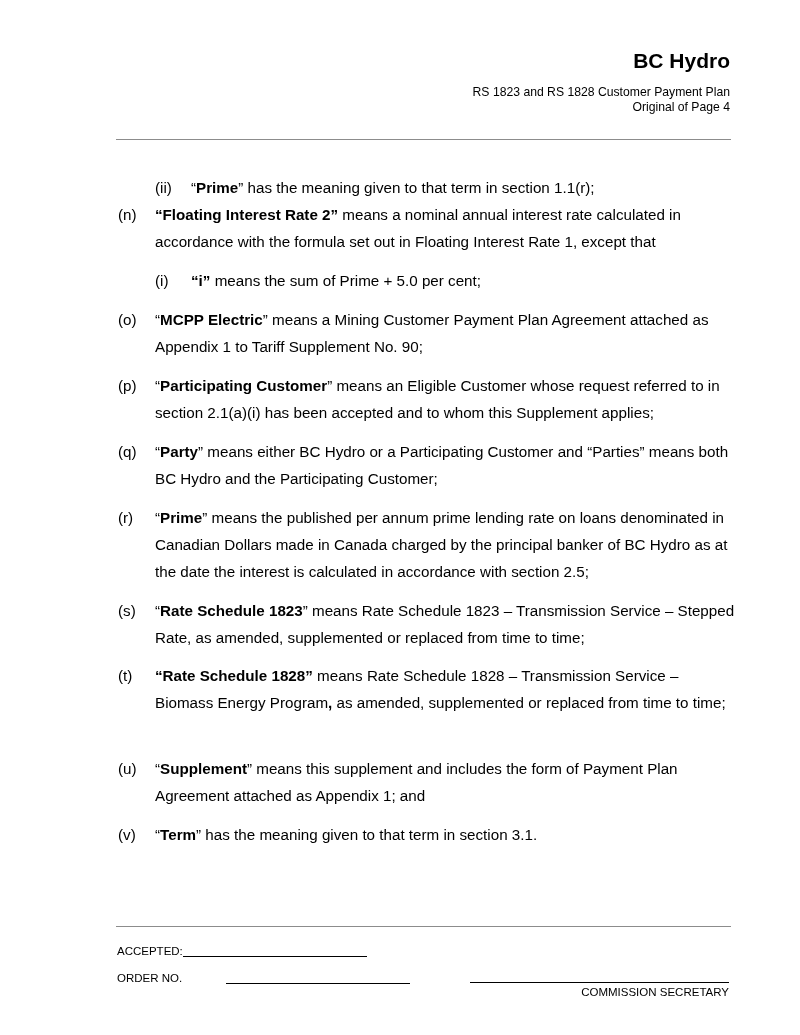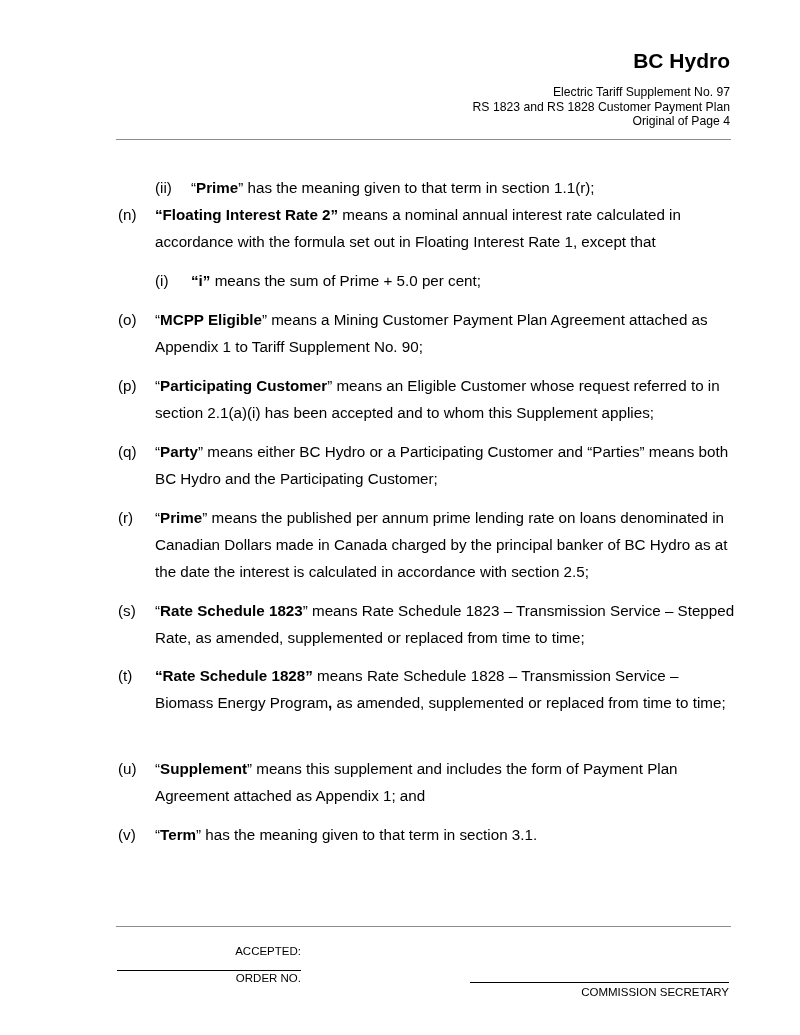--- a/index.html
+++ b/index.html
@@ -85,22 +85,21 @@
       width: 615px;
       height: 0;
       border-top: 1.5px solid #8c8c8c;
     }
     .footer-field {
       position: absolute;
       left: 117px;
       font-size: 11.5px;
       line-height: 14px;
       display: flex;
-      align-items: flex-end;
-      flex-direction: column;
+      align-items: flex-start;
     }
     .footer-field .blank {
       display: inline-block;
       border-bottom: 1px solid #000;
       height: 12px;
     }
     .sig-line {
       position: absolute;
       left: 470px;
       top: 982px;
@@ -113,21 +112,20 @@
       top: 985px;
       font-size: 11.5px;
       line-height: 14px;
     }
   </style>
 </head>
 <body>
 
 <div class="page-header">
   <div class="org-name">BC Hydro</div>
-  <div class="header-line">Electric Tariff Supplement No. 97</div>
   <div class="header-line">RS 1823 and RS 1828 Customer Payment Plan</div>
   <div class="header-line">Original of Page 4</div>
 </div>
 <div class="header-rule"></div>
 
 <div class="body">
 
   <div class="sub" style="top:174px;">
     <span class="label">(ii)</span>
     <div class="text"><span>“</span><b>Prime</b><span>”</span><span> has the meaning given to that term in section 1.1(r);</span></div>
@@ -138,21 +136,21 @@
     <div class="text"><b>“Floating Interest Rate 2”</b><span> means a nominal annual interest rate calculated in accordance with the formula set out in Floating Interest Rate 1, except that</span></div>
   </div>
 
   <div class="sub" style="top:267px;">
     <span class="label">(i)</span>
     <div class="text"><b>“i”</b><span> means the sum of Prime + 5.0 per cent;</span></div>
   </div>
 
   <div class="def" style="top:306px;">
     <span class="label">(o)</span>
-    <div class="text"><span>“</span><b>MCPP Eligible</b><span>”</span><span> means a Mining Customer Payment Plan Agreement attached as Appendix 1 to Tariff Supplement No. 90;</span></div>
+    <div class="text"><span>“</span><b>MCPP Electric</b><span>”</span><span> means a Mining Customer Payment Plan Agreement attached as Appendix 1 to Tariff Supplement No. 90;</span></div>
   </div>
 
   <div class="def" style="top:372px;">
     <span class="label">(p)</span>
     <div class="text"><span>“</span><b>Participating Customer</b><span>”</span><span> means an Eligible Customer whose request referred to in section 2.1(a)(i) has been accepted and to whom this Supplement applies;</span></div>
   </div>
 
   <div class="def" style="top:438px;">
     <span class="label">(q)</span>
     <div class="text"><span>“</span><b>Party</b><span>”</span><span> means either BC Hydro or a Participating Customer and “Parties” means both BC Hydro and the Participating Customer;</span></div>

